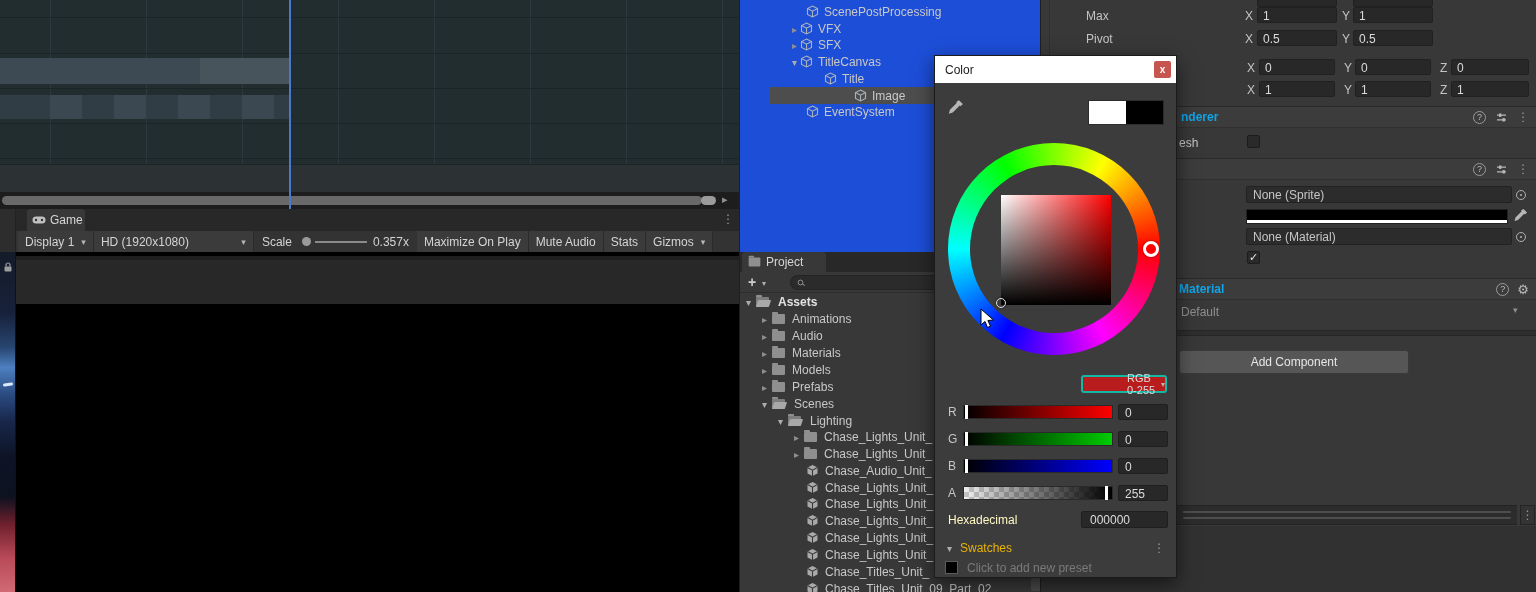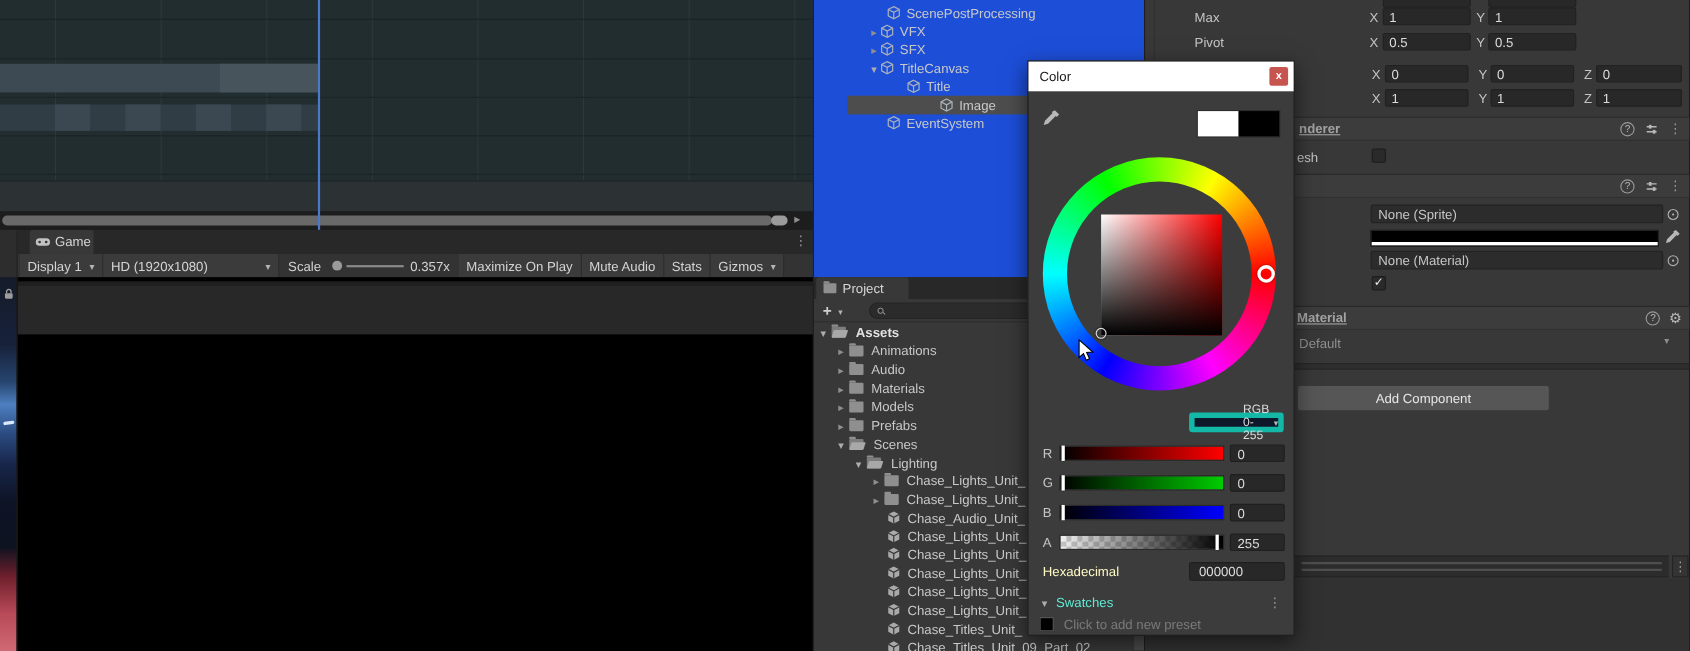--- a/index.html
+++ b/index.html
@@ -70,21 +70,21 @@
   .fold.open { background:#7d7d7d; }
   .fold.open::after { content:""; position:absolute; left:1px; top:3px; width:13px; height:7px; background:#a8a8a8; transform:skewX(-18deg); border-radius:1px; }
   .bold { font-weight:bold; color:#e2e2e2; }
 
   
   .insp { left:1040px; top:0; width:496px; height:592px; background:#383838; border-left:1px solid #1f1f1f; }
   .ilabel { position:absolute; color:#c4c4c4; }
   .fld { position:absolute; height:16px; background:#282828; border:1px solid #212121; border-radius:2px; color:#dcdcdc; padding:1px 0 0 5px; }
   .axis { position:absolute; color:#c4c4c4; }
   .sechdr { position:absolute; left:0; width:496px; height:22px; background:#3c3c3c; border-top:1px solid #292929; border-bottom:1px solid #303030; display:flex; align-items:center; }
-  .hdrtxt { font-weight:bold; color:#a3a3a3;text-decoration:underline; }
+  .hdrtxt { font-weight:bold; color:#0ea5e9; }
   .helpi { width:13px; height:13px; border-radius:50%; border:1px solid #9a9a9a; color:#b8b8b8; font-size:9px; display:flex; align-items:center; justify-content:center; }
   .helpi::before { content:"?"; }
   .gear { color:#b8b8b8; font-size:13px; }
   .gear::before { content:"\2699"; }
   .chk { position:absolute; width:13px; height:13px; background:#2a2a2a; border:1px solid #1c1c1c; border-radius:2px; color:#e8e8e8; font-size:11px; line-height:11px; text-align:center; }
   .chk.on::before { content:"\2713"; }
   .objfld { position:absolute; height:17px; background:#2c2c2c; border:1px solid #222; border-radius:2px; color:#c6c6c6; padding:1px 0 0 6px; }
   .picker { position:absolute; width:15px; height:15px; display:flex; align-items:center; justify-content:center; }
   .odot { width:10px; height:10px; border:1.3px solid #b0b0b0; border-radius:50%; position:relative; }
   .odot::after { content:""; position:absolute; left:3px; top:3px; width:2.5px; height:2.5px; background:#b0b0b0; border-radius:50%; }
@@ -101,21 +101,21 @@
   .cdlg-close { position:absolute; right:5px; top:5px; width:17px; height:17px; background:#c65550; border-radius:2px; color:#fff; font-size:10px; font-weight:bold; display:flex; align-items:center; justify-content:center; }
   .swpair { position:absolute; left:153px; top:44px; width:76px; height:25px; border:1px solid #2c2c2c; display:flex; }
   .swhalf { width:38px; height:100%; }
   .wheel { position:absolute; left:13px; top:87px; width:212px; height:212px; border-radius:50%;
     background:conic-gradient(from 90deg, #f00, #f0f, #00f, #0ff, #0f0, #ff0, #f00); }
   .wheelhole { position:absolute; left:35px; top:109px; width:168px; height:168px; border-radius:50%; background:#3c3c3c; }
   .svbox { position:absolute; left:66px; top:139px; width:110px; height:110px;
     background:linear-gradient(to top, #000, rgba(0,0,0,0)), linear-gradient(to right, #fff, #f00); }
   .ringhandle { position:absolute; left:208px; top:185px; width:16px; height:16px; border:3px solid #fff; border-radius:50%; box-shadow:0 0 2px rgba(0,0,0,.6); }
   .svhandle { position:absolute; left:61px; top:242px; width:10px; height:10px; border:1.5px solid #e0e0e0; border-radius:50%; box-shadow:0 0 2px rgba(0,0,0,.8); }
-  .modedd { position:absolute; left:146px; top:319px; width:86px; height:18px; background:#0f172a; border:5px solid #14b8a6; border-radius:3px; color:#dcdcdc; font-size:11px; display:flex; align-items:center; justify-content:center; gap:4px;padding-left:44px; }
+  .modedd { position:absolute; left:146px; top:319px; width:86px; height:18px; background:#b91c1c; border:2px solid #14b8a6; border-radius:3px; color:#dcdcdc; font-size:11px; display:flex; align-items:center; justify-content:center; gap:4px;padding-left:44px; }
   .chrow { position:absolute; left:0; width:243px; height:16px; }
   .chlabel { position:absolute; left:13px; top:1px; color:#c6c6c6; }
   .chtrack { position:absolute; left:28px; top:1px; width:150px; height:14px; border:1px solid #2a2a2a; }
   .chhandle { position:absolute; top:-1px; width:3px; height:14px; background:#fff; box-shadow:0 0 1px #000; }
   .chval { position:absolute; left:183px; top:0; width:50px; height:16px; background:#282828; border:1px solid #1f1f1f; border-radius:2px; color:#dcdcdc; padding:1px 0 0 6px; }
   .checker { background-image:conic-gradient(#c4c4c4 25%, #efefef 0 50%, #c4c4c4 0 75%, #efefef 0); background-size:10px 10px; }
   .alphafade { position:absolute; inset:0; background:linear-gradient(to right, rgba(0,0,0,0), #000); }
   .hexbox { position:absolute; left:146px; top:455px; width:87px; height:17px; background:#282828; border:1px solid #1f1f1f; border-radius:2px; color:#dcdcdc; padding:1px 0 0 8px; }
   .presetsw { position:absolute; left:10px; top:505px; width:13px; height:13px; background:#000; border:1px solid #5c5c5c; }
   .hint { color:#7a7a7a; }
@@ -555,21 +555,21 @@
         <div class="alphafade"></div>
         <div class="chhandle" style="left:141px"></div>
       </div>
       <div class="chval"><span>255</span></div>
     </div>
 
     <span class="abs" style="left:13px;top:457px;color:#fef9c3">Hexadecimal</span>
     <div class="hexbox"><span>000000</span></div>
 
     <span class="arro abs" style="left:12px;top:485px"></span>
-    <span class="abs" style="left:25px;top:485px;color:#5eead4">Swatches</span>
+    <span class="abs" style="left:25px;top:485px;color:#eab308">Swatches</span>
     <span class="kebab abs" style="left:218px;top:486px"></span>
 
     <div class="presetsw"></div>
     <span class="abs hint" style="left:32px;top:505px">Click to add new preset</span>
   </div>
 
   <svg class="cursor">
       <use href="#cursor-arrow"></use>
     </svg>
 

